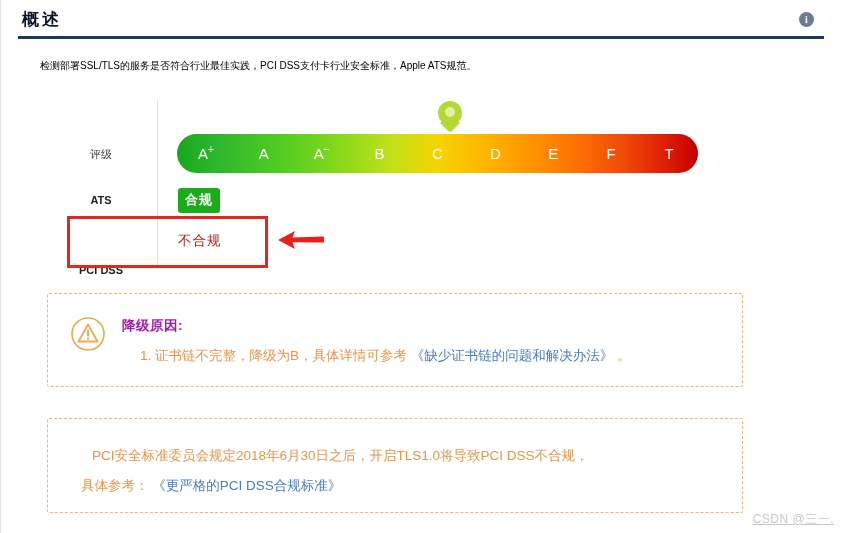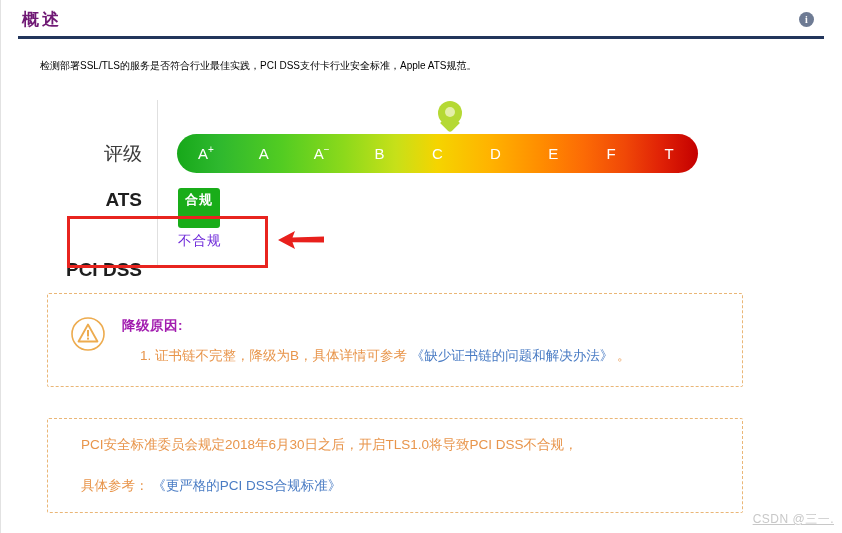--- a/index.html
+++ b/index.html
@@ -27,21 +27,21 @@
     position: absolute;
     left: 18px; top: 8px;
     width: 806px;
     height: 30px;
   }
   .header-title {
     position: absolute;
     left: 4px; top: 0px;
     font-size: 17px;
     font-weight: bold;
-    color: #701a75;
+    color: #0f172a;
     letter-spacing: 3px;
     line-height: 24px;
   }
   .info-icon {
     position: absolute;
     right: 10px; top: 4px;
     width: 15px; height: 15px;
     border-radius: 50%;
     background: #6e7b94;
     color: #ffffff;
@@ -79,22 +79,22 @@
   .col-divider {
     position: absolute;
     left: 97px; top: 2px;
     width: 1px; height: 167px;
     background: #e0e0e0;
   }
 
   .row-label {
     position: absolute;
     width: 82px;
-    text-align: right;
-    font-size: 19px;
+    text-align: center;
+    font-size: 11px;
     font-weight: bold;
     color: #1e1e1e;
     line-height: 18px;
   }
   .row-label.rating { left: 0; top: 47px; font-weight: normal; color: #3a3a3a; }
   .row-label.ats    { left: 0; top: 93px; }
   .row-label.pci    { left: 0; top: 135px; margin-top: 28px; }
 
   
   .grade-bar-wrap {
@@ -171,30 +171,30 @@
 
   
   .ats-badge {
     position: absolute;
     left: 118px; top: 90px;
     background: #19ad19;
     color: #ffffff;
     font-size: 13px;
     font-weight: bold;
     line-height: 17px;
-    padding: 3px 7px 20px 7px;
+    padding: 3px 7px 5px 7px;
     border-radius: 3px;
     letter-spacing: 1px;
   }
 
   
   .pci-value {
     position: absolute;
     left: 118px; top: 133px;
-    color: #6d28d9;
+    color: #b91c1c;
     font-size: 13.5px;
     line-height: 20px;
     letter-spacing: 1px;
     cursor: pointer;
   }
 
   
   .highlight-rect {
     position: absolute;
     left: 67px; top: 216px;
@@ -252,21 +252,21 @@
     width: 696px; height: 95px;
   }
   .pci-line {
     position: absolute;
     left: 33px;
     font-size: 13.5px;
     color: #e8954b;
     line-height: 20px;
     white-space: nowrap;
   }
-  .pci-line.l1 { top: 16px; }
+  .pci-line.l1 { top: 27px; margin-left: 11px; }
   .pci-line.l2 { top: 57px; text-align: center; }
   .pci-line .link { color: #4a7cc4; cursor: pointer; }
 
   
   .watermark {
     position: absolute;
     right: 8px; bottom: 6px;
     font-size: 12px;
     color: #c8c8c8;
     line-height: 16px;

